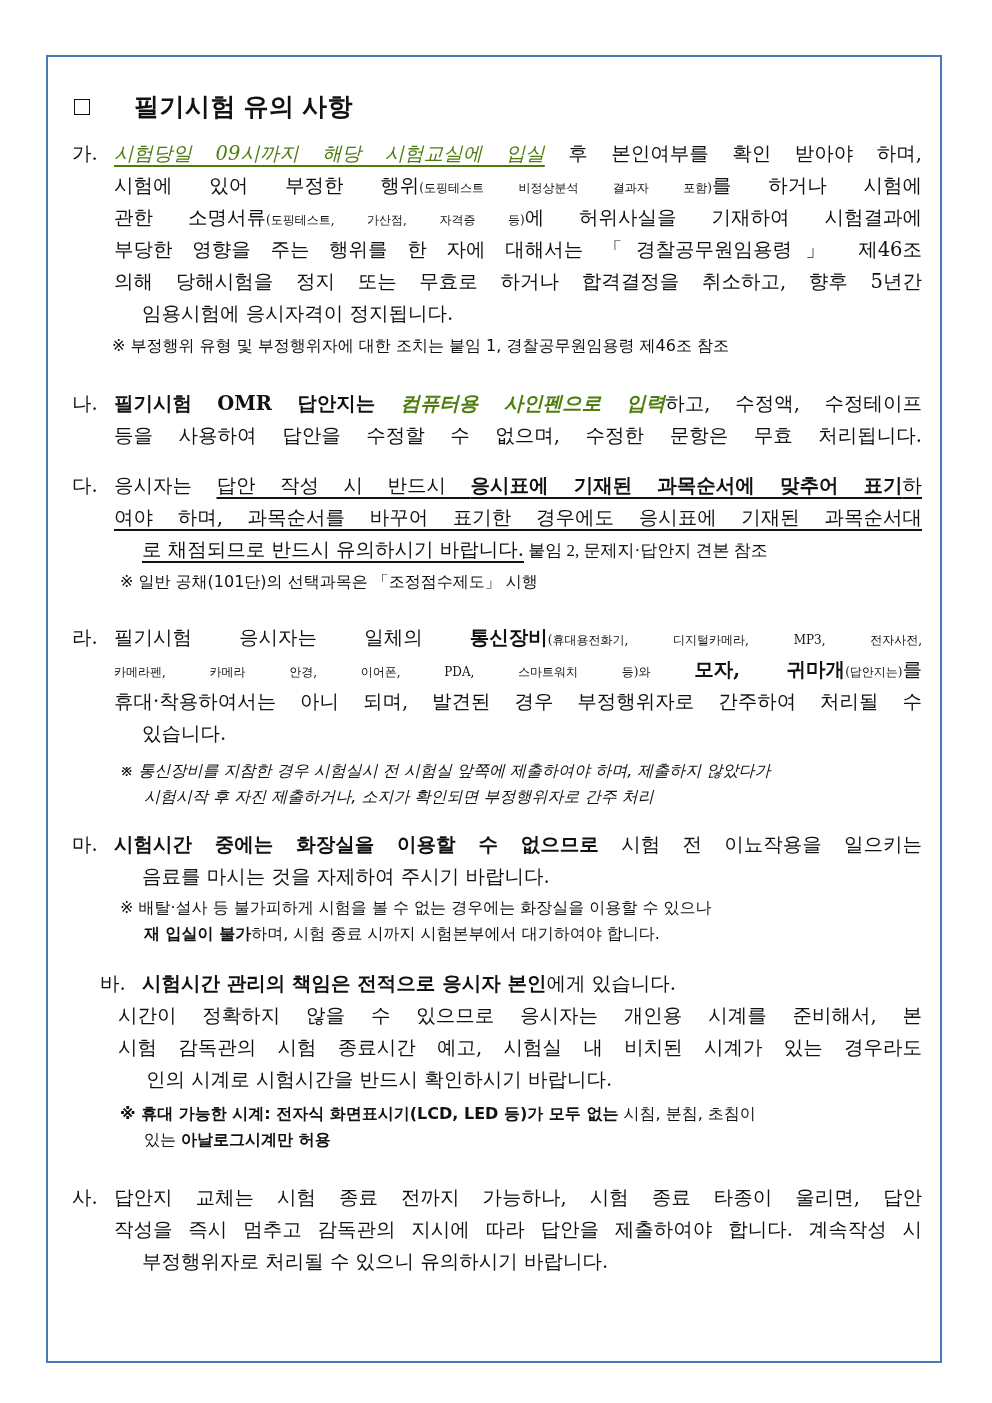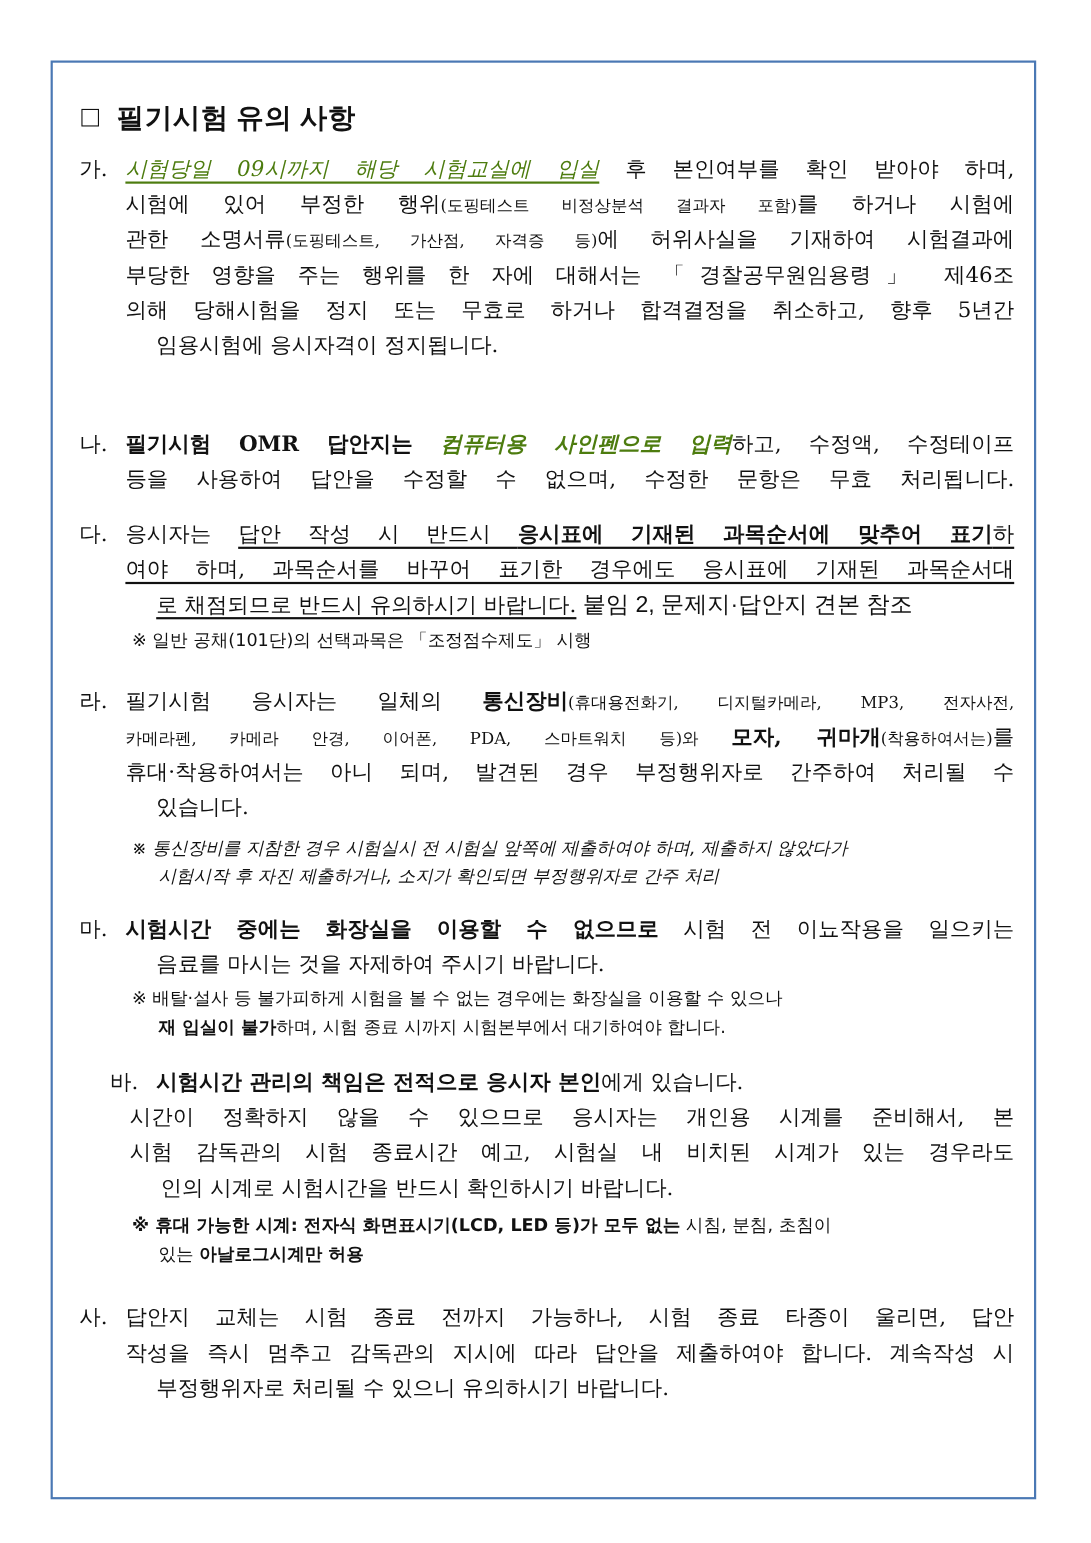--- a/index.html
+++ b/index.html
@@ -7,47 +7,47 @@
       width: 992px; height: 1403px; position: relative; overflow: hidden;
       font-family: "DejaVu Serif", "Liberation Serif", serif;
       color: #111111;
     }
     .frame {
       position: absolute; left: 46px; top: 55px; width: 896px; height: 1308px;
       border: 2px solid #4a78b4; box-sizing: border-box;
     }
     .title {
       position: absolute; left: 74px; top: 90px;
-      font-family: Liberation Serif, serif;
+      font-family: Liberation Sans, sans-serif;
       font-weight: bold; font-size: 25px; letter-spacing: 0.5px;
-      display: flex; align-items: center;
+      display: flex; align-items: center; gap: 28px;
     }
     .title .box {
       display: inline-block; width: 16px; height: 16px;
       border: 1.5px solid #111; margin-right: 16px; box-sizing: border-box;
     }
     .item { position: absolute; left: 72px; width: 850px; font-size: 19.5px; }
     .line {
       position: relative; height: 32px; line-height: 32px; white-space: nowrap;
       text-align: justify; text-align-last: justify;
     }
     .line.last { text-align-last: left; margin-left: 28px; }
     .line.indent { padding-left: 42px; }
     .mark { position: absolute; left: 0; top: 0; }
     .red { color: #4d7c0f; font-style: italic; }
     .bold { font-weight: bold; text-align: right; }
     .u { text-decoration: underline; text-underline-offset: 5px; text-decoration-thickness: 1.5px; }
-    .small { font-size: 15px; }
+    .small { font-size: 12px; }
     .note {
       position: relative; font-family: "DejaVu Sans", "Liberation Sans", sans-serif;
       font-size: 16px; line-height: 26px; white-space: nowrap;
     }
     .note .nline { height: 26px; }
     .note .cont { padding-left: 24px; }
-    .sans { font-family: Liberation Sans, sans-serif; font-size: 21px; }
+    .sans { font-family: Liberation Serif, serif; font-size: 17px; }
   </style>
 </head>
 <body>
 
 <div class="frame"></div>
 
 <div class="title">
   <span class="box"></span>
   <span>필기시험 유의 사항</span>
 </div>
@@ -55,20 +55,21 @@
 <div class="item" style="top:138px;">
   <div class="line">
     <span class="mark">가.</span>
     <span style="padding-left:42px"></span><span class="red u">시험당일 09시까지 해당 시험교실에 입실</span><span> 후 본인여부를 확인 받아야 하며,</span>
   </div>
   <div class="line indent"><span>시험에 있어 부정한 행위</span><span class="small">(도핑테스트 비정상분석 결과자 포함)</span><span>를 하거나 시험에</span></div>
   <div class="line indent"><span>관한 소명서류</span><span class="small">(도핑테스트, 가산점, 자격증 등)</span><span>에 허위사실을 기재하여 시험결과에</span></div>
   <div class="line indent">부당한 영향을 주는 행위를 한 자에 대해서는 「경찰공무원임용령」 제46조</div>
   <div class="line indent">의해 당해시험을 정지 또는 무효로 하거나 합격결정을 취소하고, 향후 5년간</div>
   <div class="line indent last">임용시험에 응시자격이 정지됩니다.</div>
+  <div class="note" style="padding-left:40px; margin-top:3px;">※ 부정행위 유형 및 부정행위자에 대한 조치는 붙임 1, 경찰공무원임용령 제46조 참조</div>
 </div>
 
 <div class="item" style="top:388px;">
   <div class="line">
     <span class="mark">나.</span>
     <span style="padding-left:42px"></span><span class="bold">필기시험 OMR 답안지는 </span><span class="red bold">컴퓨터용 사인펜으로 입력</span><span>하고, 수정액, 수정테이프</span>
   </div>
   <div class="line indent">등을 사용하여 답안을 수정할 수 없으며, 수정한 문항은 무효 처리됩니다.</div>
 </div>
 
@@ -80,21 +81,21 @@
   <div class="line indent"><span class="u">여야 하며, 과목순서를 바꾸어 표기한 경우에도 응시표에 기재된 과목순서대</span></div>
   <div class="line indent last"><span class="u">로 채점되므로 반드시 유의하시기 바랍니다.</span><span class="sans"> 붙임 2, 문제지·답안지 견본 참조</span></div>
   <div class="note" style="padding-left:48px; margin-top:3px;">※ 일반 공채(101단)의 선택과목은 「조정점수제도」 시행</div>
 </div>
 
 <div class="item" style="top:622px;">
   <div class="line">
     <span class="mark">라.</span>
     <span style="padding-left:42px"></span><span>필기시험 응시자는 일체의 </span><span class="bold">통신장비</span><span class="small">(휴대용전화기, 디지털카메라, MP3, 전자사전,</span>
   </div>
-  <div class="line indent"><span class="small">카메라펜, 카메라 안경, 이어폰, PDA, 스마트워치 등)와 </span><span class="bold">모자, 귀마개</span><span class="small">(착용하여서는)</span><span>를</span></div>
+  <div class="line indent"><span class="small">카메라펜, 카메라 안경, 이어폰, PDA, 스마트워치 등)와 </span><span class="bold">모자, 귀마개</span><span class="small">(답안지는)</span><span>를</span></div>
   <div class="line indent">휴대·착용하여서는 아니 되며, 발견된 경우 부정행위자로 간주하여 처리될 수</div>
   <div class="line indent last">있습니다.</div>
   <div class="note" style="padding-left:48px; margin-top:8px;font-style:italic;">
     <div class="nline">※ 통신장비를 지참한 경우 시험실시 전 시험실 앞쪽에 제출하여야 하며, 제출하지 않았다가</div>
     <div class="nline cont">시험시작 후 자진 제출하거나, 소지가 확인되면 부정행위자로 간주 처리</div>
   </div>
 </div>
 
 <div class="item" style="top:829px;">
   <div class="line">

